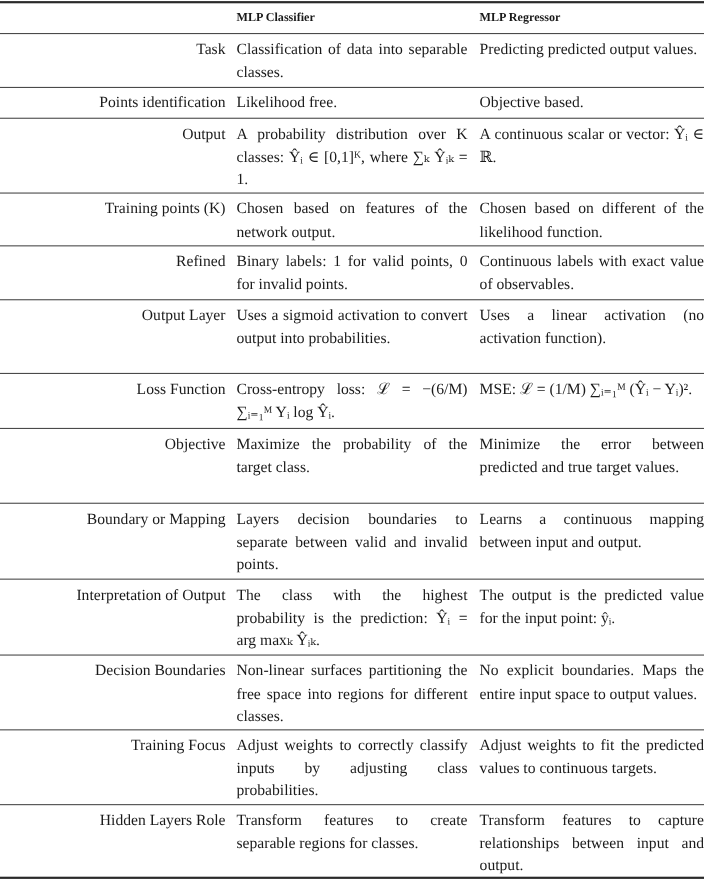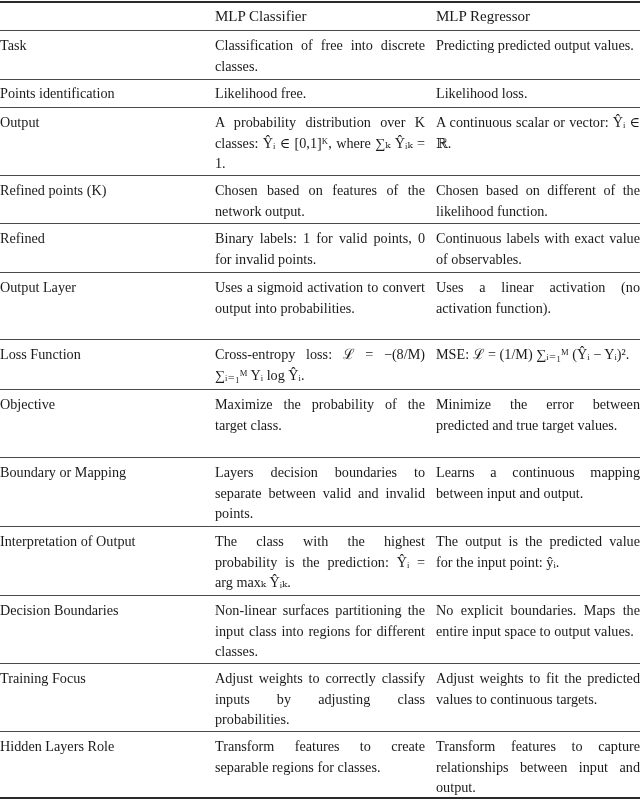--- a/index.html
+++ b/index.html
@@ -5,24 +5,24 @@
   html, body { margin: 0; padding: 0; background: #ffffff; }
   body { width: 640px; height: 800px; overflow: hidden; position: relative;
          font-family: "DejaVu Serif", "Liberation Serif", serif; color: #1a1a1a; }
   .table { position: absolute; left: 0; top: 0; width: 640px; }
   .rule { position: absolute; left: 0; width: 640px; background: #4a4a4a; }
   .rule.thin { height: 1.4px; }
   .rule.thick { height: 2px; background: #2a2a2a; }
   .row { position: absolute; left: 0; width: 640px; }
   .cell { position: absolute; top: 0; font-size: 14.2px; line-height: 20.5px;
           font-family: "Liberation Serif", "DejaVu Serif", serif; }
-  .c0 { left: 0; width: 205px; }
+  .c0 { left: 0; width: 205px; text-align: right; }
   .c1 { left: 215px; width: 210px; text-align: justify; }
   .c2 { left: 436px; width: 204px; text-align: justify; }
-  .hdr { font-weight: normal; font-size: 15px; }
+  .hdr { font-weight: bold; font-size: 11px; }
 </style>
 </head>
 <body>
 
 <div class="table">
 
   <div class="rule thick" style="top:1px"></div>
   <div class="rule thin" style="top:30px"></div>
   <div class="rule thin" style="top:79px"></div>
   <div class="rule thin" style="top:107px"></div>
@@ -39,57 +39,57 @@
   <div class="rule thick" style="top:797px"></div>
 
   <div class="row" style="top:6px">
     <div class="cell c0 hdr"></div>
     <div class="cell c1 hdr">MLP Classifier</div>
     <div class="cell c2 hdr">MLP Regressor</div>
   </div>
 
   <div class="row" style="top:35px">
     <div class="cell c0">Task</div>
-    <div class="cell c1">Classification of free into discrete classes.</div>
+    <div class="cell c1">Classification of data into separable classes.</div>
     <div class="cell c2">Predicting predicted output values.</div>
   </div>
 
   <div class="row" style="top:83px">
     <div class="cell c0">Points identification</div>
     <div class="cell c1">Likelihood free.</div>
-    <div class="cell c2">Likelihood loss.</div>
+    <div class="cell c2">Objective based.</div>
   </div>
 
   <div class="row" style="top:112px">
     <div class="cell c0">Output</div>
     <div class="cell c1">A probability distribution over K classes: Ŷᵢ ∈ [0,1]ᴷ, where ∑ₖ Ŷᵢₖ = 1.</div>
     <div class="cell c2">A continuous scalar or vector: Ŷᵢ ∈ ℝ.</div>
   </div>
 
   <div class="row" style="top:180px">
-    <div class="cell c0">Refined points (K)</div>
+    <div class="cell c0">Training points (K)</div>
     <div class="cell c1">Chosen based on features of the network output.</div>
     <div class="cell c2">Chosen based on different of the likelihood function.</div>
   </div>
 
   <div class="row" style="top:228px">
     <div class="cell c0">Refined</div>
     <div class="cell c1">Binary labels: 1 for valid points, 0 for invalid points.</div>
     <div class="cell c2">Continuous labels with exact value of observables.</div>
   </div>
 
   <div class="row" style="top:277px">
     <div class="cell c0">Output Layer</div>
     <div class="cell c1">Uses a sigmoid activation to convert output into probabilities.</div>
     <div class="cell c2">Uses a linear activation (no activation function).</div>
   </div>
 
   <div class="row" style="top:344px">
     <div class="cell c0">Loss Function</div>
-    <div class="cell c1">Cross-entropy loss: ℒ = −(8/M) ∑ᵢ₌₁ᴹ Yᵢ log Ŷᵢ.</div>
+    <div class="cell c1">Cross-entropy loss: ℒ = −(6/M) ∑ᵢ₌₁ᴹ Yᵢ log Ŷᵢ.</div>
     <div class="cell c2">MSE: ℒ = (1/M) ∑ᵢ₌₁ᴹ (Ŷᵢ − Yᵢ)².</div>
   </div>
 
   <div class="row" style="top:394px">
     <div class="cell c0">Objective</div>
     <div class="cell c1">Maximize the probability of the target class.</div>
     <div class="cell c2">Minimize the error between predicted and true target values.</div>
   </div>
 
   <div class="row" style="top:462px">
@@ -99,21 +99,21 @@
   </div>
 
   <div class="row" style="top:531px">
     <div class="cell c0">Interpretation of Output</div>
     <div class="cell c1">The class with the highest probability is the prediction: Ŷᵢ = arg maxₖ Ŷᵢₖ.</div>
     <div class="cell c2">The output is the predicted value for the input point: ŷᵢ.</div>
   </div>
 
   <div class="row" style="top:600px">
     <div class="cell c0">Decision Boundaries</div>
-    <div class="cell c1">Non-linear surfaces partitioning the input class into regions for different classes.</div>
+    <div class="cell c1">Non-linear surfaces partitioning the free space into regions for different classes.</div>
     <div class="cell c2">No explicit boundaries. Maps the entire input space to output values.</div>
   </div>
 
   <div class="row" style="top:668px">
     <div class="cell c0">Training Focus</div>
     <div class="cell c1">Adjust weights to correctly classify inputs by adjusting class probabilities.</div>
     <div class="cell c2">Adjust weights to fit the predicted values to continuous targets.</div>
   </div>
 
   <div class="row" style="top:736px">

